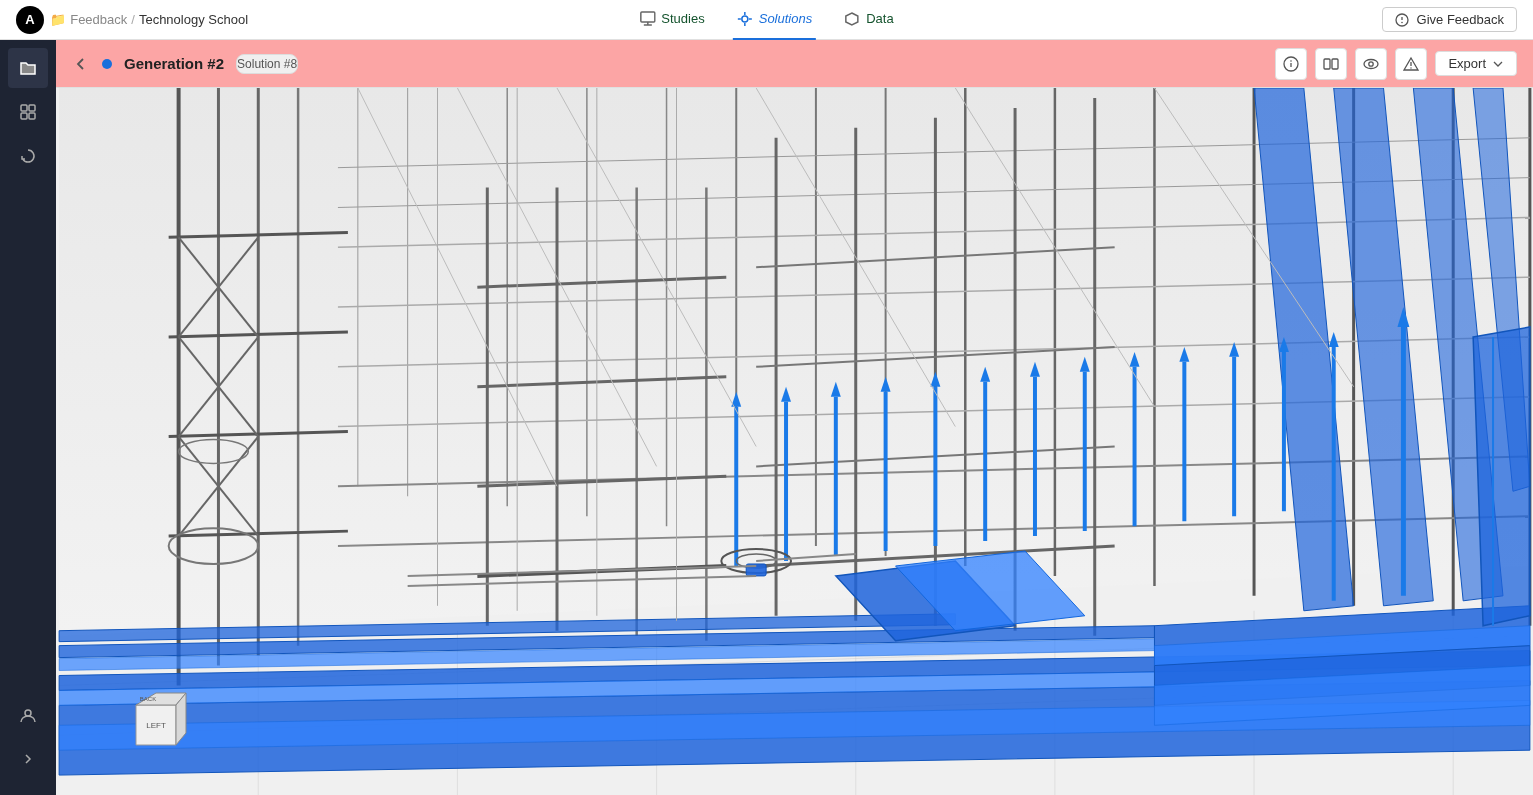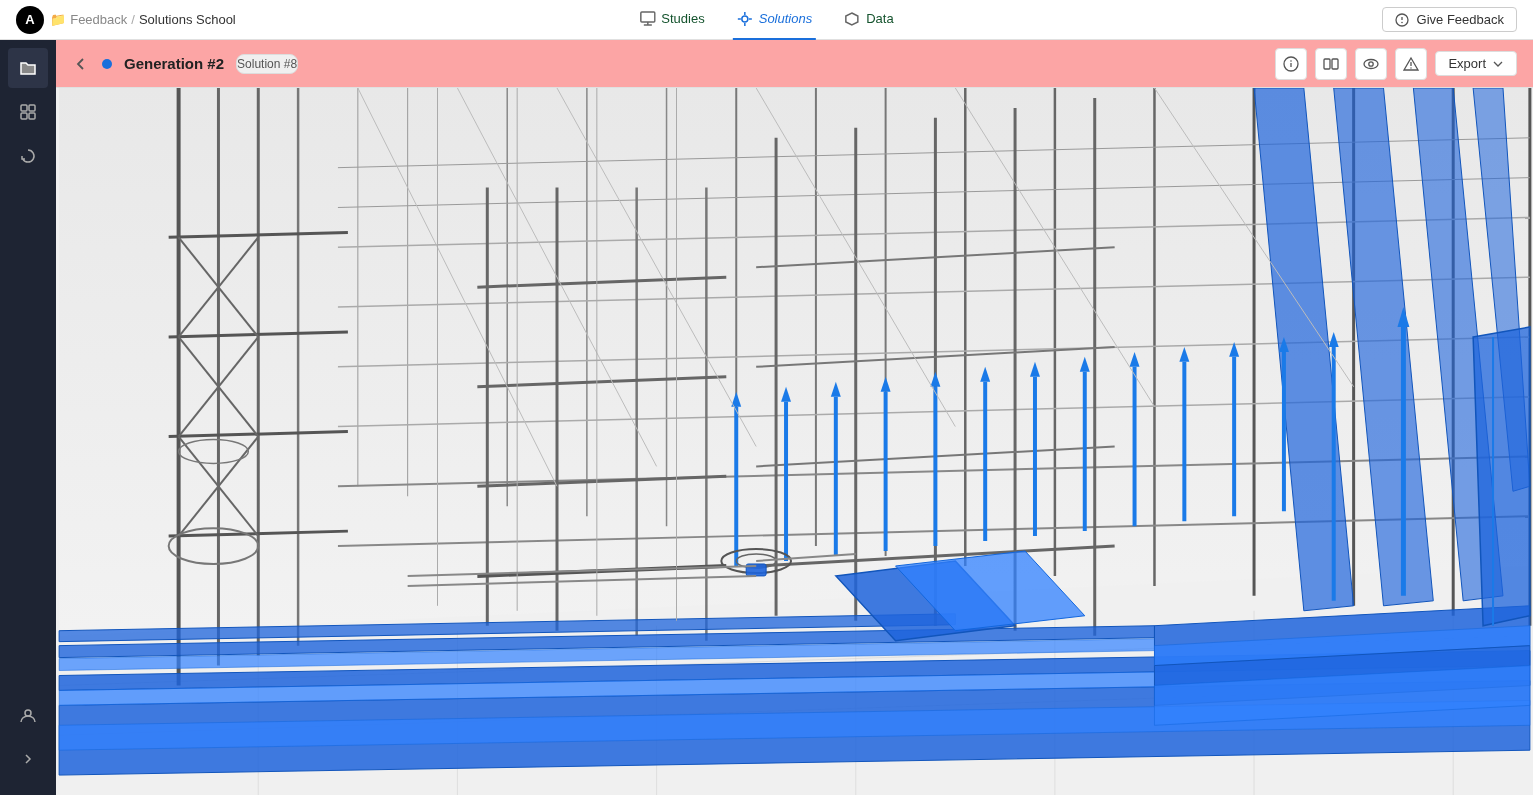--- a/index.html
+++ b/index.html
@@ -245,21 +245,21 @@
 
 <div class="top-nav">
   <div class="top-nav-left">
     <div class="autodesk-logo">
       <span>A</span>
     </div>
     <div class="breadcrumb">
       <span style="color:#888; font-size:13px;">📁</span>
       <span style="color:#888; cursor:pointer;">Feedback</span>
       <span style="color:#aaa;">/</span>
-      <span style="color:#333; font-weight:500;">Solutions School</span>
+      <span style="color:#333; font-weight:500;">Technology School</span>
     </div>
   </div>
 
   <div class="top-nav-center">
 
     <div class="nav-tab">
       <svg width="16" height="16" viewBox="0 0 16 16" fill="none">
         <rect x="1" y="1" width="14" height="10" rx="1" stroke="#666" stroke-width="1.5" fill="none"></rect>
         <line x1="4" y1="14" x2="12" y2="14" stroke="#666" stroke-width="1.5"></line>
         <line x1="8" y1="11" x2="8" y2="14" stroke="#666" stroke-width="1.5"></line>
@@ -554,17 +554,30 @@
 
           <polygon points="1420,250 1477,240 1477,530 1430,540" fill="rgba(30,100,220,0.75)" stroke="#1155bb" stroke-width="1.5"></polygon>
           <line x1="1440" y1="250" x2="1440" y2="540" stroke="#1a7ae8" stroke-width="2"></line>
 
           <line x1="350" y1="490" x2="700" y2="480" stroke="#888" stroke-width="2"></line>
           <line x1="350" y1="500" x2="700" y2="490" stroke="#888" stroke-width="2"></line>
           <line x1="700" y1="475" x2="800" y2="468" stroke="#888" stroke-width="2"></line>
         </svg>
 
         
+        <div class="nav-cube">
+          <svg width="80" height="80" viewBox="0 0 80 80">
+
+            <polygon points="20,20 60,20 60,60 20,60" fill="#f0f0f0" stroke="#999" stroke-width="1"></polygon>
+
+            <polygon points="20,20 40,8 70,8 60,20" fill="#e0e0e0" stroke="#888" stroke-width="1"></polygon>
+
+            <polygon points="60,20 70,8 70,48 60,60" fill="#d8d8d8" stroke="#888" stroke-width="1"></polygon>
+
+            <text x="40" y="43" text-anchor="middle" font-size="8" fill="#555" font-family="Arial">LEFT</text>
+            <text x="32" y="16" text-anchor="middle" font-size="6" fill="#555" font-family="Arial">BACK</text>
+          </svg>
+        </div>
       </div>
     </div>
   </div>
 
 </div>
 
 </body></html>

